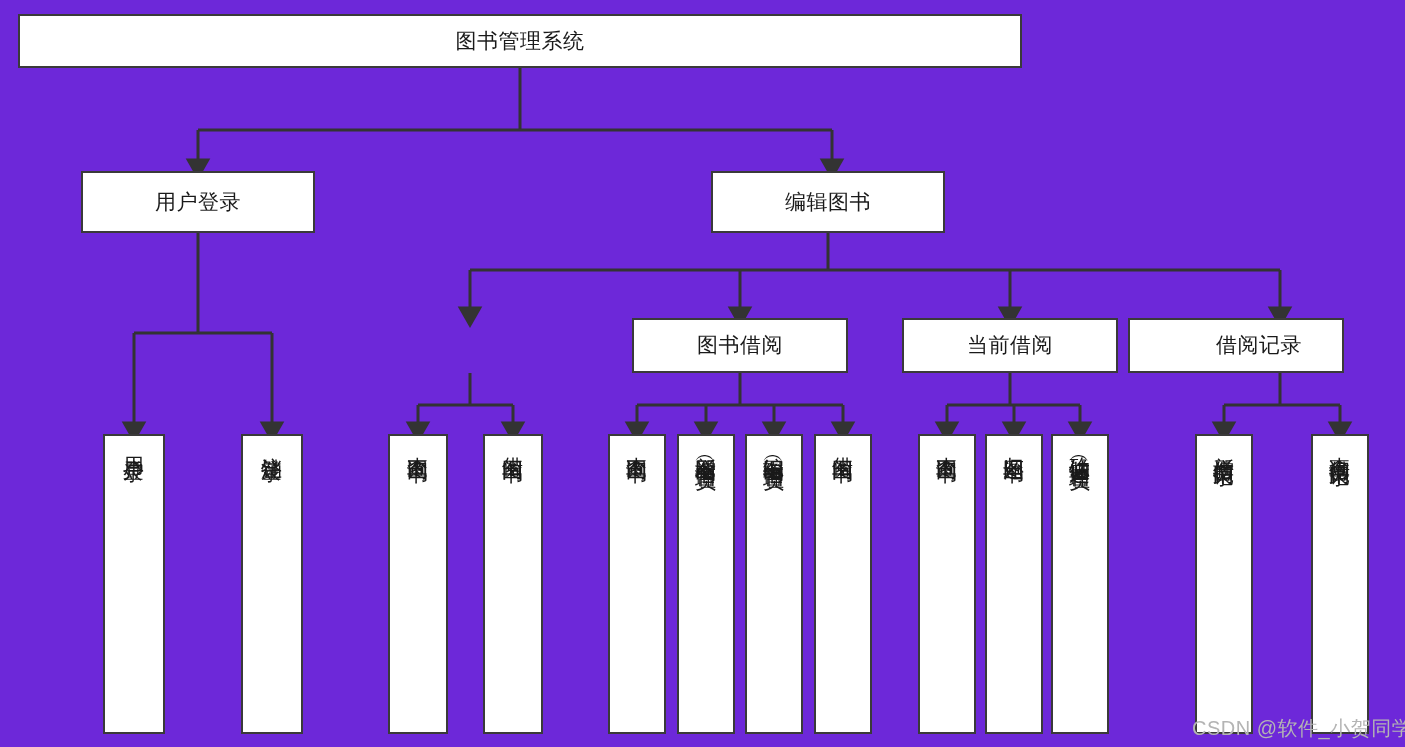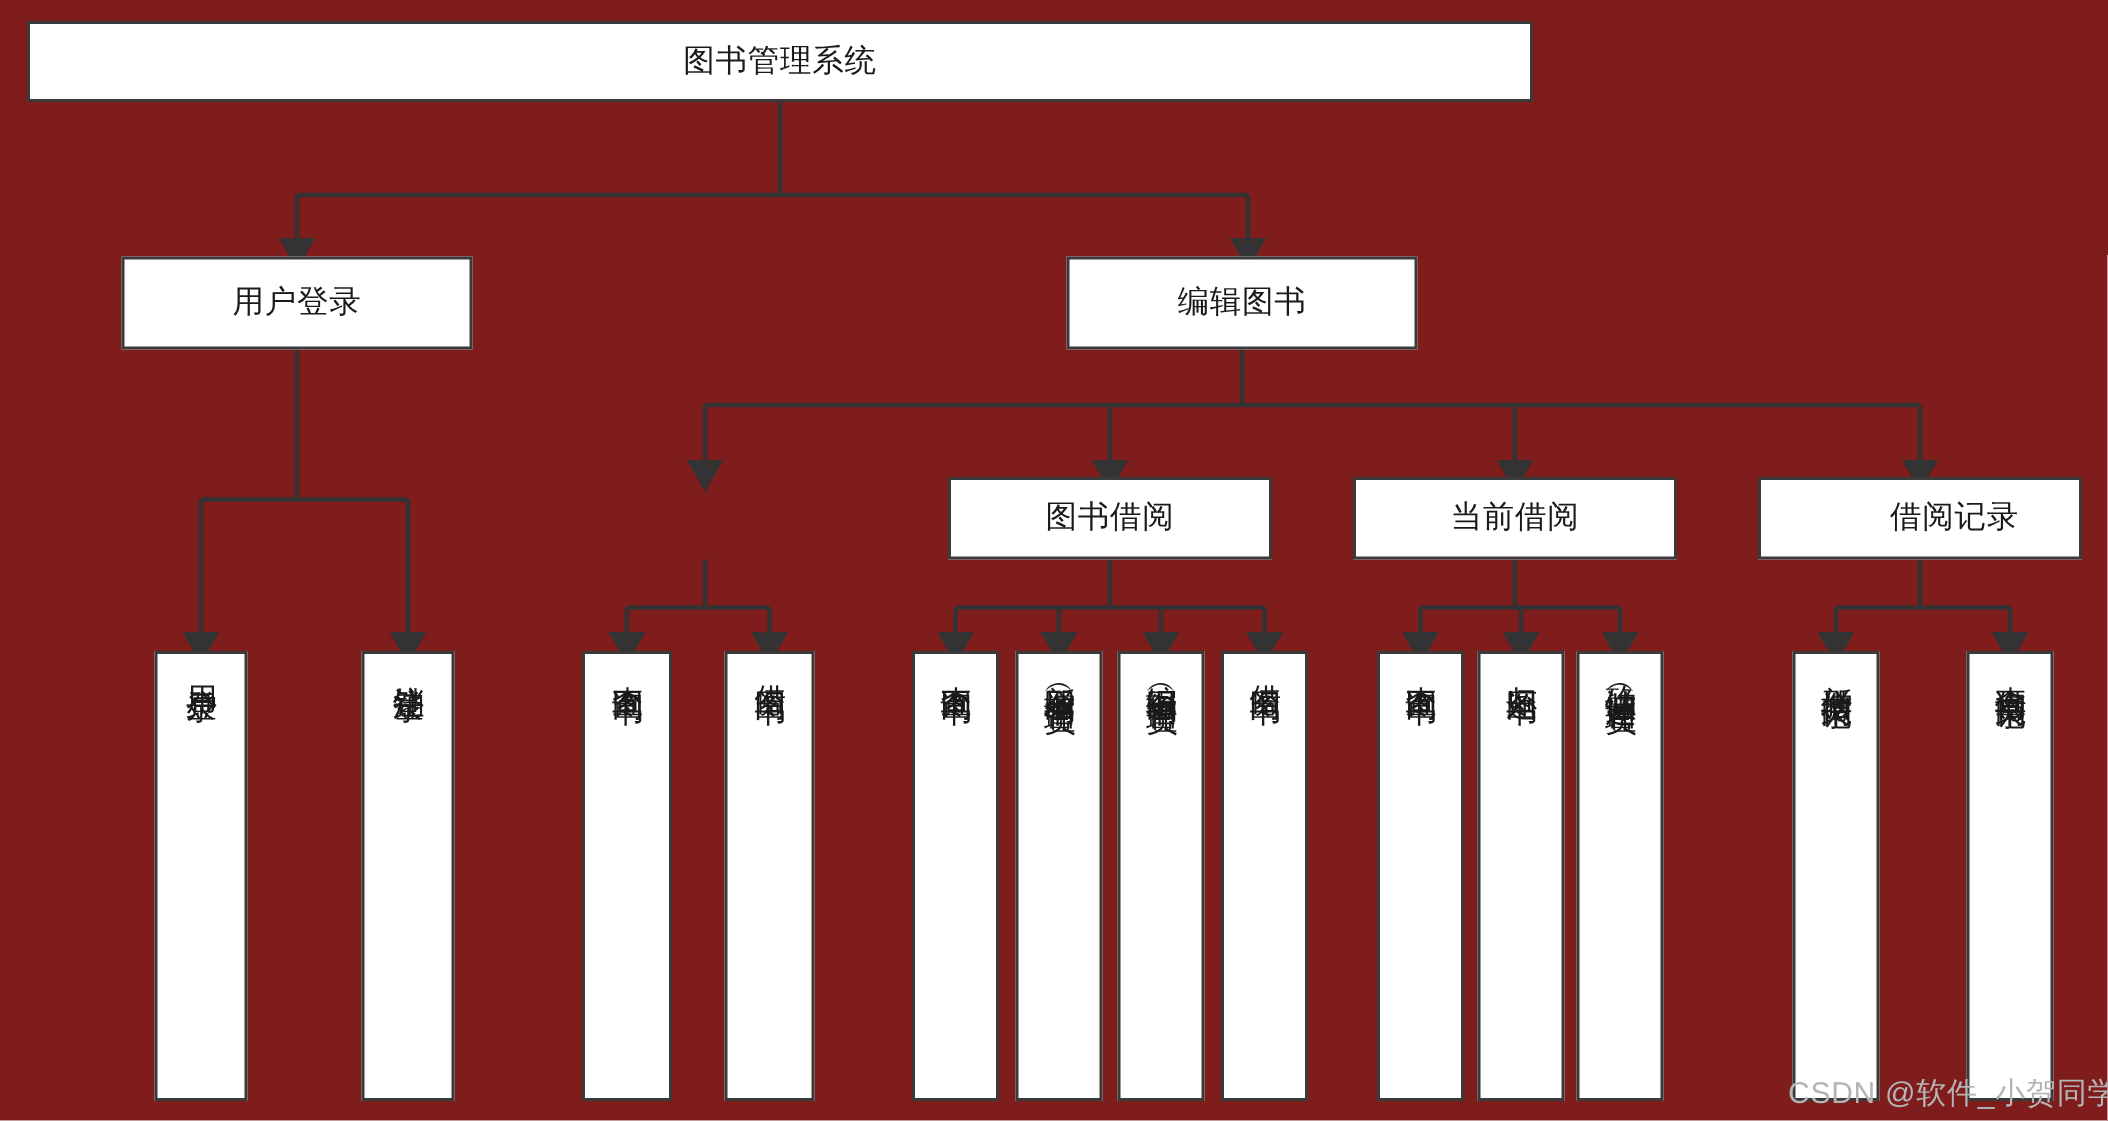--- a/index.html
+++ b/index.html
@@ -8,21 +8,21 @@
     padding: 0;
     background: #ffffff;
   }
   body {
     font-family: "Liberation Sans", "DejaVu Sans", sans-serif;
   }
   #diagram-root {
     position: relative;
     width: 1405px;
     height: 747px;
-    background: #7f1d1d;
+    background: #6d28d9;
     overflow: hidden;
   }
   svg.edges {
     position: absolute;
     left: 0;
     top: 0;
     width: 1405px;
     height: 747px;
     pointer-events: none;
   }
@@ -138,21 +138,21 @@
 
 
   <div class="node" style="left:632px; top:318px; width:216px; height:55px;">
     <span class="node-label">图书借阅</span>
   </div>
 
   <div class="node" style="left:902px; top:318px; width:216px; height:55px;">
     <span class="node-label">当前借阅</span>
   </div>
 
-  <div class="node" style="left:1172px; top:318px; width:216px; height:55px;padding-left:46px;">
+  <div class="node" style="left:1128px; top:318px; width:216px; height:55px;padding-left:46px;">
     <span class="node-label">借阅记录</span>
   </div>
 
   <div class="node leaf" style="left:103px; top:434px; width:62px; height:300px;">
     <span class="node-label">用户登录</span>
   </div>
 
   <div class="node leaf" style="left:241px; top:434px; width:62px; height:300px;">
     <span class="node-label">注销登录</span>
   </div>

